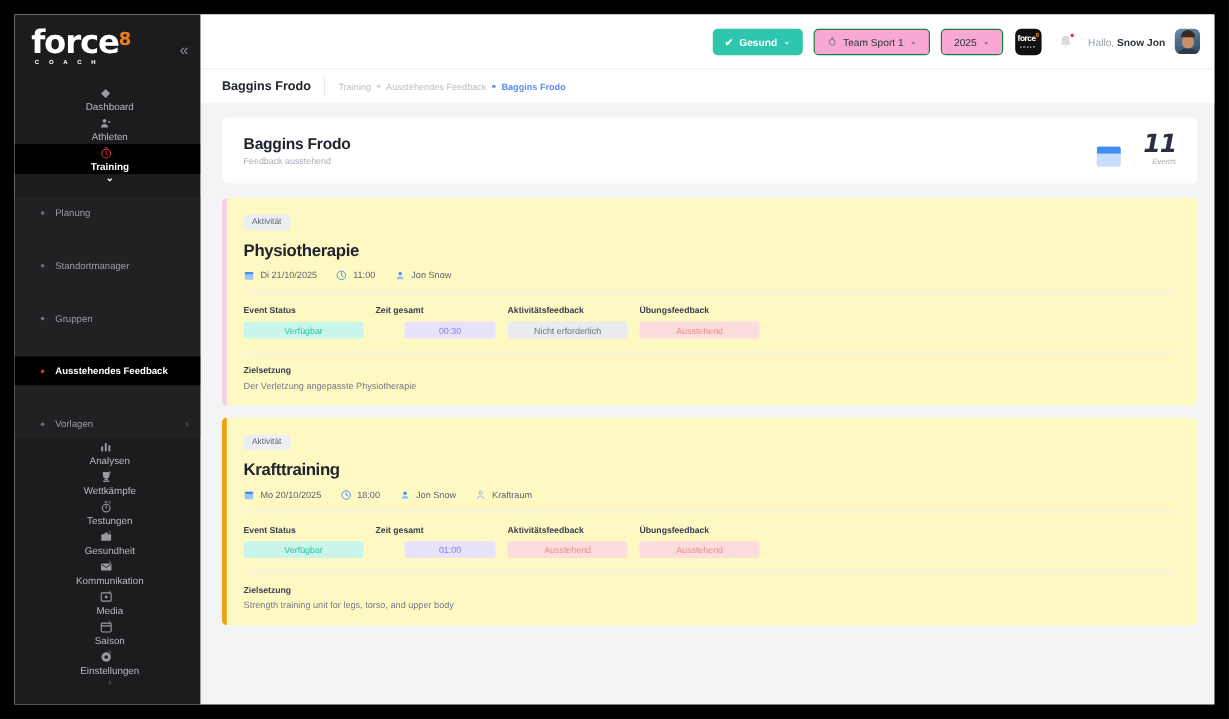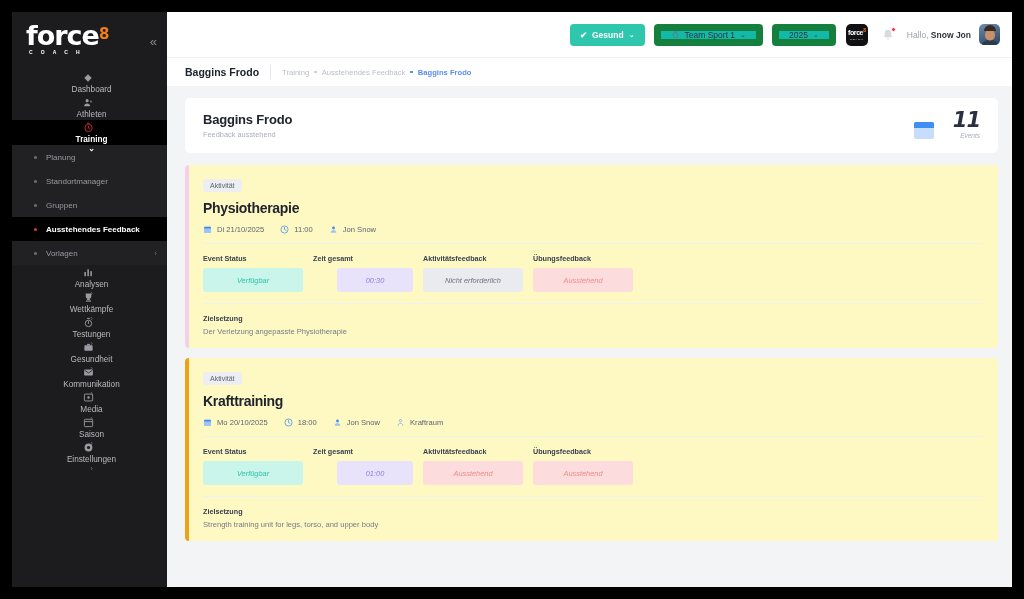--- a/index.html
+++ b/index.html
@@ -76,20 +76,21 @@
     background: #000000; color: #ffffff; font-weight: 600;
   }
   .nav-sub-wrap { background: #212124; }
   .nav-sub {
     display: flex; align-items: center;
     height: 24px;
     padding: 0 10px 0 22px;
     color: #9a9aa2;
     font-size: 8px;
     cursor: pointer;
+    margin-top: 20px;
   }
   .nav-sub .dot {
     width: 3px; height: 3px; border-radius: 50%;
     background: #6f6f78; margin-right: 9px; flex: 0 0 3px;
   }
   .nav-sub.active {
     background: #000000; color: #ffffff; font-weight: 700;
   }
   .nav-sub.active .dot { background: #e0313b; }
   .nav-sub .chev { margin-left: auto; color: #6f6f78; font-size: 8px; }
@@ -104,21 +105,21 @@
   }
   .pill-btn {
     display: flex; align-items: center; gap: 5px;
     height: 22px; padding: 0 10px;
     border-radius: 4px;
     font-size: 8.5px;
     cursor: pointer;
     white-space: nowrap;
   }
   .btn-health { background: #2ec7ae; color: #ffffff; font-weight: 600; }
-  .btn-outline { background: #14b8a6; border: 7px solid #15803d; color: #2f3440; margin-left: 9px; }
+  .btn-outline { background: #f9a8d4; border: 1px solid #15803d; color: #2f3440; margin-left: 9px; }
   .caret { font-size: 7px; opacity: .85; }
   .logo-badge {
     width: 22px; height: 22px; border-radius: 5px; background: #111114;
     margin-left: 10px; display: flex; flex-direction: column;
     align-items: center; justify-content: center; cursor: pointer;
   }
   .logo-badge .lb1 { font-size: 7px; font-weight: 700; color: #fff; line-height: 1; letter-spacing: -.4px; }
   .logo-badge .lb1 i { color: #f07d16; font-style: normal; font-size: 5px; vertical-align: super; }
   .logo-badge .lb2 { font-size: 2.4px; color: #fff; letter-spacing: 1px; margin-top: 1px; }
   .bell-wrap { position: relative; margin-left: 13px; cursor: pointer; }
@@ -188,23 +189,23 @@
     display: inline-block; background: #eceef2; color: #5d6472;
     font-size: 7px; padding: 3px 7px; border-radius: 3px;
   }
   .act-title { font-size: 14px; font-weight: 700; color: #20242e; margin-top: 8px; letter-spacing: -.3px; }
   .meta-row { display: flex; align-items: center; gap: 16px; margin-top: 9px; padding-bottom: 9px; border-bottom: 1px solid #eef0f3; }
   .meta { display: flex; align-items: center; gap: 5px; font-size: 7.6px; color: #5d6472; }
   .stats-row { display: flex; gap: 10px; margin-top: 10px; padding-bottom: 11px; border-bottom: 1px solid #eef0f3; }
   .stat { width: 100px; flex: 0 0 100px; }
   .stat-lbl { font-size: 7.2px; font-weight: 700; color: #3a4050; margin-bottom: 5px; }
   .stat-pill {
-    height: 24px; border-radius: 3px;
+    height: 14px; border-radius: 3px;
     display: flex; align-items: center; justify-content: center;
-    font-size: 7.4px; cursor: pointer; font-style: italic;
+    font-size: 7.4px; cursor: pointer;
   }
   .p-green { background: #c9f5ea; color: #2fc2a8; }
   .p-purple { background: #e8e2fb; color: #8b7fe0; margin-left: 24px; }
   .p-gray { background: #e9ebef; color: #6b7280; }
   .p-pink { background: #fcdcdc; color: #ef8b8b; }
   .goal { margin-top: 10px; }
   .goal-lbl { font-size: 7.2px; font-weight: 700; color: #3a4050; }
   .goal-txt { font-size: 7.6px; color: #747b88; margin-top: 4px; }
   .act-card.partial .act-body { padding-bottom: 6px; }
 </style>

